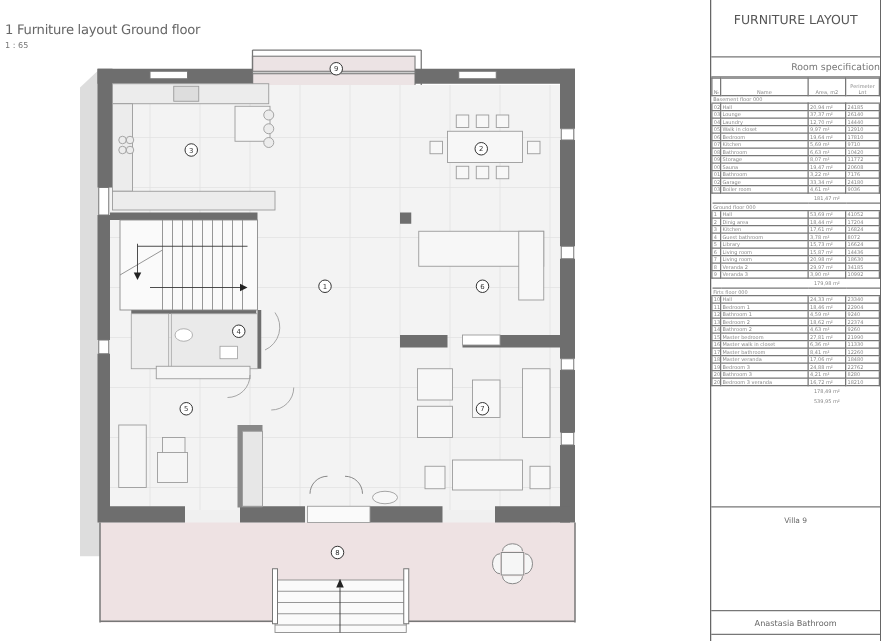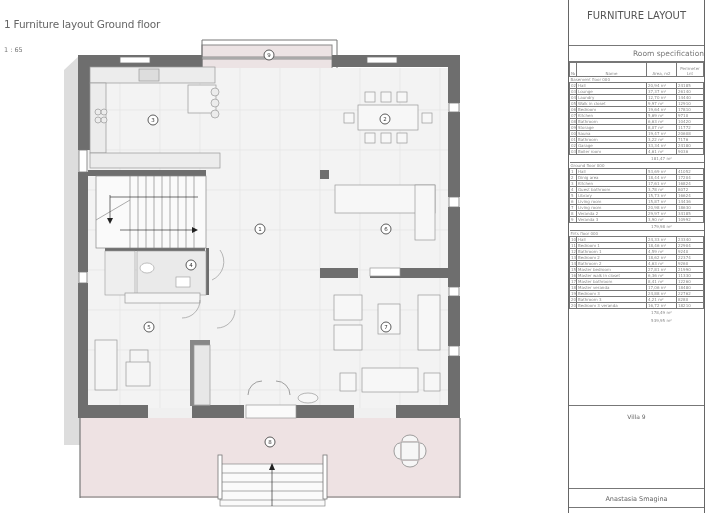--- a/index.html
+++ b/index.html
@@ -1,21 +1,21 @@
 <!DOCTYPE html>
 <html><head>
 <meta charset="utf-8">
 <style>
   * { box-sizing: border-box; margin: 0; padding: 0; }
   html, body { width: 705px; height: 513px; background: #ffffff; overflow: hidden; }
   body { position: relative; font-family: "DejaVu Sans", sans-serif; color: #555; }
 
   .title-block { position: absolute; left: 4px; top: 18px; }
   .plan-title { font-size: 10.5px; color: #666; letter-spacing: -0.2px; display: block; }
-  .plan-scale { font-size: 6.5px; color: #777; display: block; margin-top: 16px; }
+  .plan-scale { font-size: 6.5px; color: #777; display: block; margin-top: 2px; }
 
   #plan { position: absolute; left: 0; top: 0; }
 
   .panel { position: absolute; left: 568px; top: 0; width: 137px; height: 513px;
            border-left: 1.5px solid #666; border-right: 1.5px solid #666; background: #fff; }
   .panel-head { height: 46px; border-bottom: 1px solid #777; text-align: center; padding-top: 4px; }
   .panel-head span { font-size: 10px; color: #555; letter-spacing: 0px; }
   .spec-title { height: 16px; border-bottom: 1px solid #777; text-align: right; font-size: 7.5px; color: #777; line-height: 16px; }
   table { width: 100%; border-collapse: collapse; table-layout: fixed; }
   td, th { font-size: 4px; color: #888; border: 0.5px solid #777; padding: 0 1px; height: 5.35px; line-height: 5px; white-space: nowrap; overflow: hidden; font-weight: normal; }
@@ -483,14 +483,14 @@
           <td></td>
         </tr>
         <tr class="total-row">
           <td colspan="2"></td>
           <td class="total">539,95 m²</td>
           <td></td>
         </tr>
       </tbody>
   </table>
   <div class="villa">Villa 9</div>
-  <div class="author">Anastasia Smagina</div>
+  <div class="author">Anastasia Bathroom</div>
 </div>
 
 </body></html>

